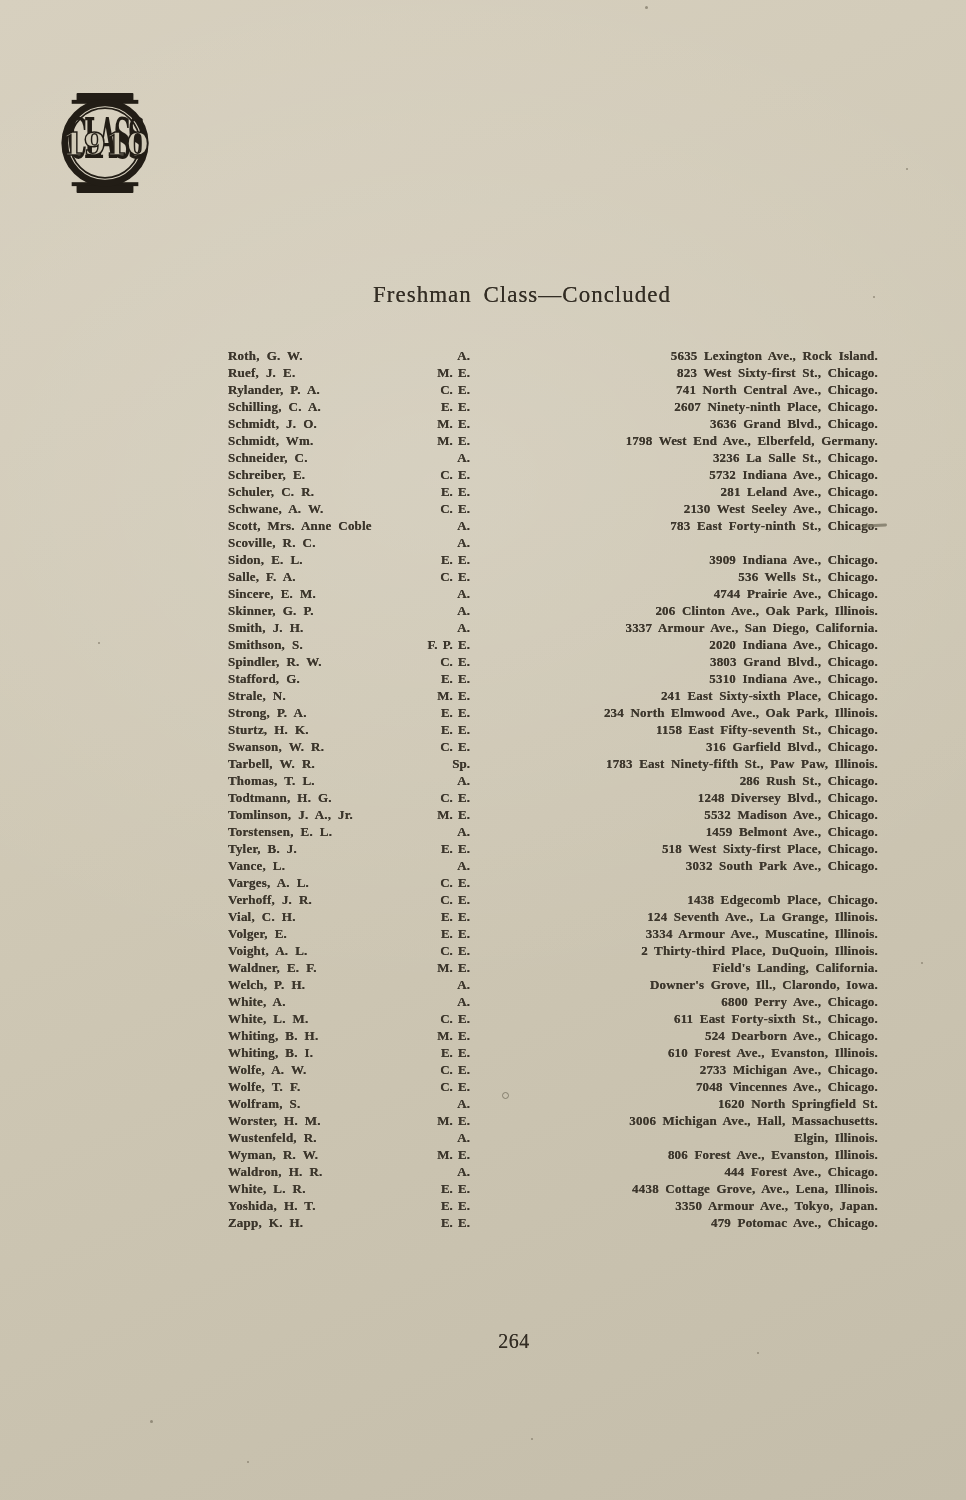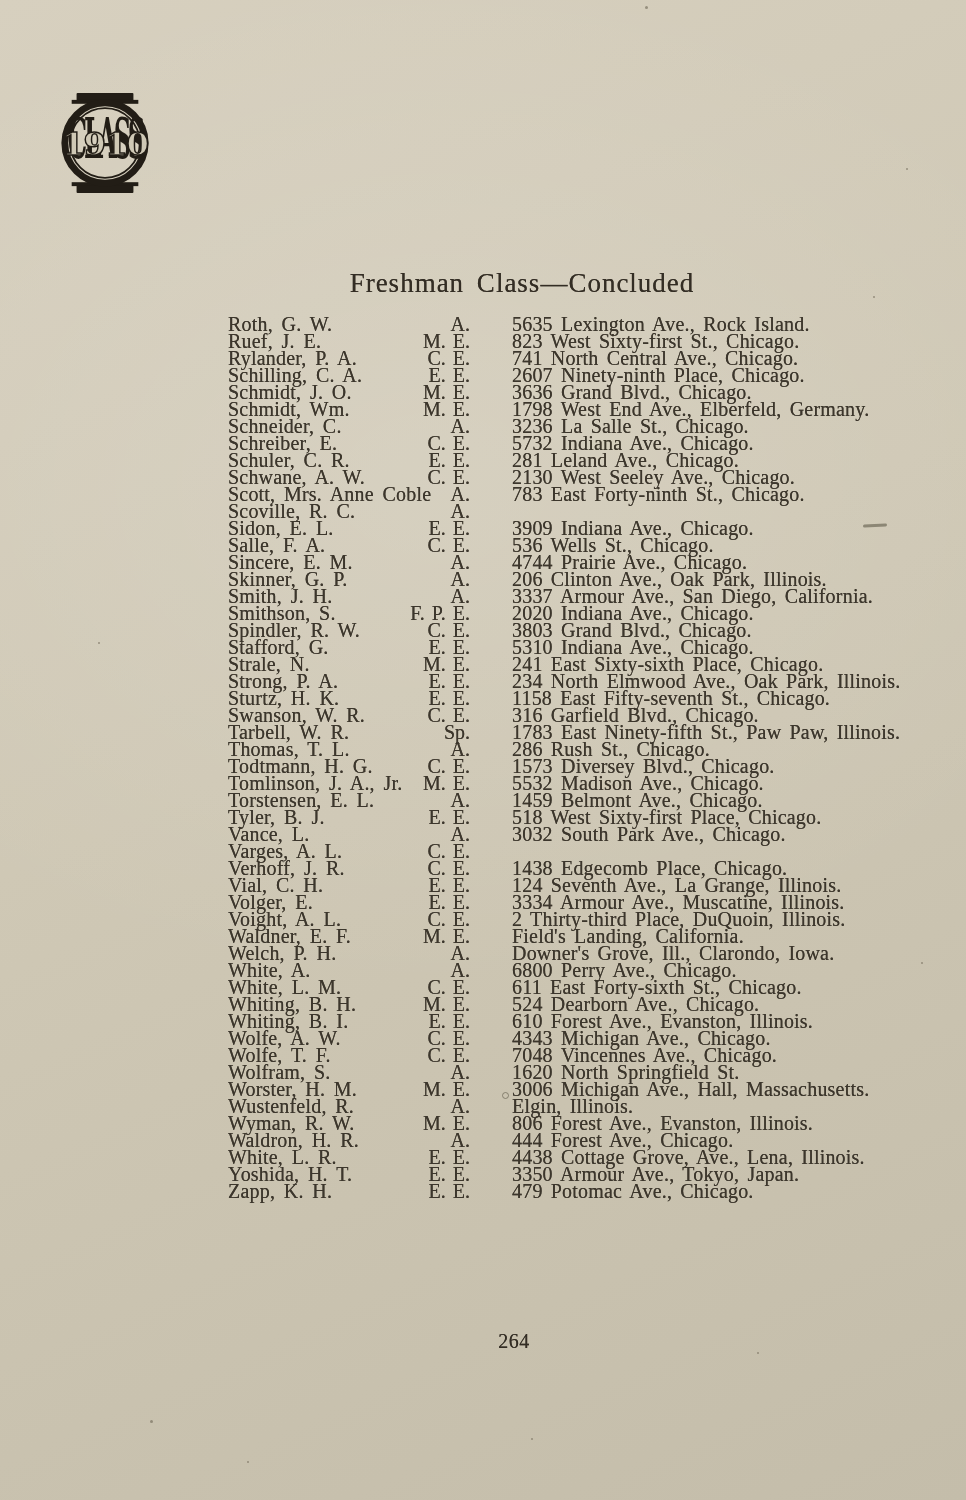--- a/index.html
+++ b/index.html
@@ -9,34 +9,34 @@
       radial-gradient(ellipse 1100px 800px at 45% 32%, rgba(255,255,255,0.12), rgba(0,0,0,0) 65%),
       linear-gradient(155deg, #d7d0bf 0%, #cfc8b5 45%, #c4bdaa 100%);
     font-family: "Liberation Serif", "DejaVu Serif", serif;
     color: #3c362c;
   }
   .sheet { position: absolute; inset: 0; }
 
   .emblem { position: absolute; left: 56px; top: 92px; width: 98px; height: 102px; }
 
   .title {
-    position: absolute; top: 268px; left: 522px; transform: translateX(-50%);
-    font-size: 27px; letter-spacing: 1px; word-spacing: 5px; white-space: nowrap;
+    position: absolute; top: 282px; left: 522px; transform: translateX(-50%);
+    font-size: 23px; letter-spacing: 1px; word-spacing: 5px; white-space: nowrap;
     color: #332d24; text-shadow: 0 0 0.5px rgba(51,45,36,0.8);
   }
 
   .roster {
-    position: absolute; left: 228px; top: 316px; width: 650px;
-    font-size: 20px; line-height: 17px;
+    position: absolute; left: 228px; top: 347px; width: 650px;
+    font-size: 13px; line-height: 17px; font-weight: bold;
   }
   .row { display: grid; grid-template-columns: 182px 60px 1fr; }
   .cell { white-space: nowrap; text-shadow: 0 0 0.4px rgba(60,54,44,0.85); }
   .c-name    { letter-spacing: 0.2px; word-spacing: 3.5px; }
   .c-course  { text-align: right; word-spacing: 2px; }
-  .c-address { padding-left: 42px; letter-spacing: 0.2px; word-spacing: 3px; }
+  .c-address { padding-left: 42px; letter-spacing: 0.2px; word-spacing: 3px; text-align: right; }
 
   .pagenum {
     position: absolute; top: 1330px; left: 514px; transform: translateX(-50%);
     font-size: 20px; letter-spacing: 0.5px; color: #332d24;
     text-shadow: 0 0 0.4px rgba(51,45,36,0.8);
   }
 
   .speck { position: absolute; background: #746d5c; border-radius: 50%; opacity: 0.65; }
   .dash {
     position: absolute; left: 863px; top: 524px; width: 24px; height: 3px;
@@ -195,21 +195,21 @@
         <span class="cell c-address">1783 East Ninety-fifth St., Paw Paw, Illinois.</span>
       </div>
       <div class="row">
         <span class="cell c-name">Thomas, T. L.</span>
         <span class="cell c-course">A.</span>
         <span class="cell c-address">286 Rush St., Chicago.</span>
       </div>
       <div class="row">
         <span class="cell c-name">Todtmann, H. G.</span>
         <span class="cell c-course">C. E.</span>
-        <span class="cell c-address">1573 Diversey Blvd., Chicago.</span>
+        <span class="cell c-address">1248 Diversey Blvd., Chicago.</span>
       </div>
       <div class="row">
         <span class="cell c-name">Tomlinson, J. A., Jr.</span>
         <span class="cell c-course">M. E.</span>
         <span class="cell c-address">5532 Madison Ave., Chicago.</span>
       </div>
       <div class="row">
         <span class="cell c-name">Torstensen, E. L.</span>
         <span class="cell c-course">A.</span>
         <span class="cell c-address">1459 Belmont Ave., Chicago.</span>
@@ -274,21 +274,21 @@
         <span class="cell c-address">524 Dearborn Ave., Chicago.</span>
       </div>
       <div class="row">
         <span class="cell c-name">Whiting, B. I.</span>
         <span class="cell c-course">E. E.</span>
         <span class="cell c-address">610 Forest Ave., Evanston, Illinois.</span>
       </div>
       <div class="row">
         <span class="cell c-name">Wolfe, A. W.</span>
         <span class="cell c-course">C. E.</span>
-        <span class="cell c-address">4343 Michigan Ave., Chicago.</span>
+        <span class="cell c-address">2733 Michigan Ave., Chicago.</span>
       </div>
       <div class="row">
         <span class="cell c-name">Wolfe, T. F.</span>
         <span class="cell c-course">C. E.</span>
         <span class="cell c-address">7048 Vincennes Ave., Chicago.</span>
       </div>
       <div class="row">
         <span class="cell c-name">Wolfram, S.</span>
         <span class="cell c-course">A.</span>
         <span class="cell c-address">1620 North Springfield St.</span>

